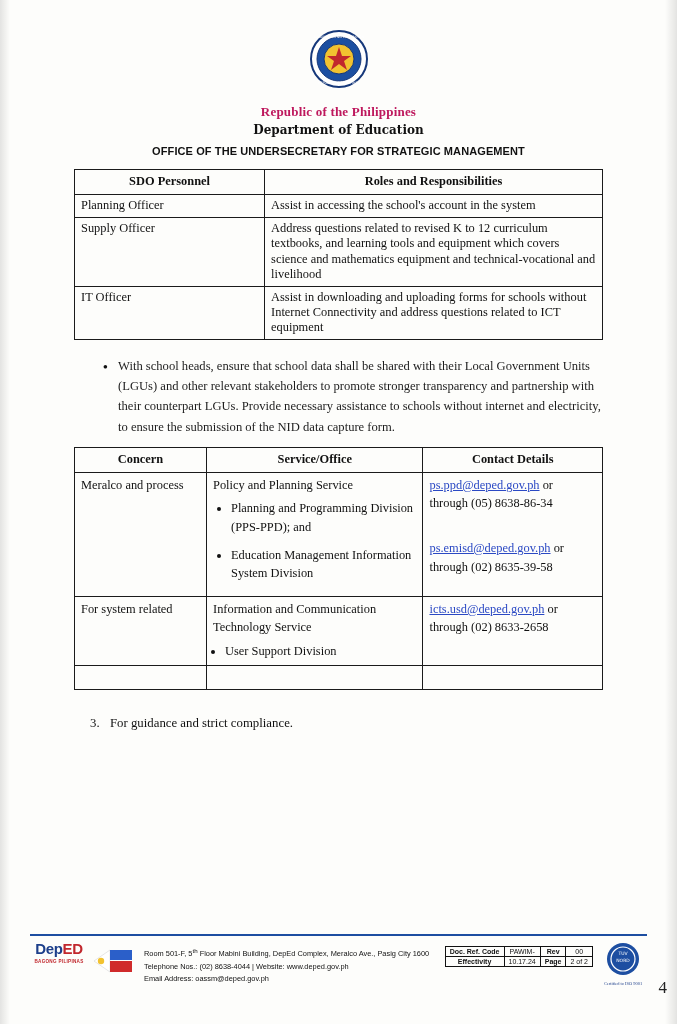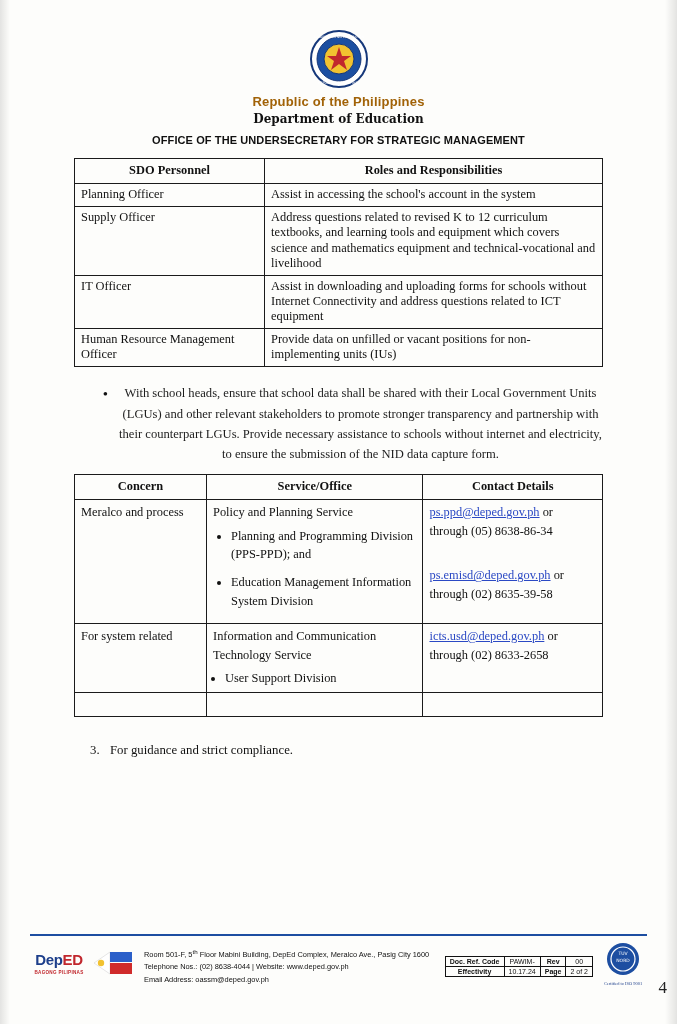--- a/index.html
+++ b/index.html
@@ -29,26 +29,26 @@
   }
   .seal {
     width: 58px;
     height: 58px;
     margin: 0 auto;
     position: relative;
   }
   .seal svg { display:block; }
 
   .rep-line {
-    font-family: Liberation Sans, sans-serif;
+    font-family: Liberation Serif, serif;
     font-size: 13px;
     font-weight: 700;
     letter-spacing: .2px;
-    margin-top: 6px;
-    color: #a16207;
+    margin-top: 16px;
+    color: #be185d;
   }
   .dept-line {
     font-family: "DejaVu Serif", serif;
     font-size: 12px;
     font-weight: 700;
     margin-top: 3px;
     color: #111;
   }
   .office-line {
     font-family: "Liberation Sans", sans-serif;
@@ -98,21 +98,21 @@
     width: 34px;
     text-align: right;
     padding-right: 10px;
     font-size: 15px;
     line-height: 1.55;
   }
   .bullet-text {
     flex: 1;
     font-size: 12.6px;
     line-height: 1.6;
-    text-align: center;
+    text-align: left;
     color: #1d1d1d;
   }
 
   .para {
     margin: 22px 74px 0 74px;
     font-size: 12.6px;
   }
 
   
   .t2 { margin-top: 10px; }
@@ -156,21 +156,21 @@
     left: 30px;
     right: 30px;
     border-top: 2px solid #1d4ea1;
   }
   .footer-inner {
     position: absolute;
     top: 6px;
     left: 30px;
     right: 30px;
     display: flex;
-    align-items: center;
+    align-items: flex-start;
   }
   .deped-logo {
     width: 58px;
     text-align: center;
     font-family: "Liberation Sans", sans-serif;
   }
   .deped-word {
     font-size: 15px;
     font-weight: 700;
     letter-spacing: -.3px;
@@ -285,24 +285,20 @@
           <td>Planning Officer</td>
           <td>Assist in accessing the school's account in the system</td>
         </tr>
         <tr>
           <td>Supply Officer</td>
           <td>Address questions related to revised K to 12 curriculum textbooks, and learning tools and equipment which covers science and mathematics equipment and technical-vocational and livelihood</td>
         </tr>
         <tr>
           <td>IT Officer</td>
           <td>Assist in downloading and uploading forms for schools without Internet Connectivity and address questions related to ICT equipment</td>
-        </tr>
-        <tr>
-          <td>Human Resource Management Officer</td>
-          <td>Provide data on unfilled or vacant positions for non-implementing units (IUs)</td>
         </tr>
       </tbody>
     </table>
   </div>
 
   <div class="bullet-block">
     <div class="bullet-dot">•</div>
     <div class="bullet-text">With school heads, ensure that school data shall be shared with their Local Government Units (LGUs) and other relevant stakeholders to promote stronger transparency and partnership with their counterpart LGUs. Provide necessary assistance to schools without internet and electricity, to ensure the submission of the NID data capture form.</div>
   </div>
 

